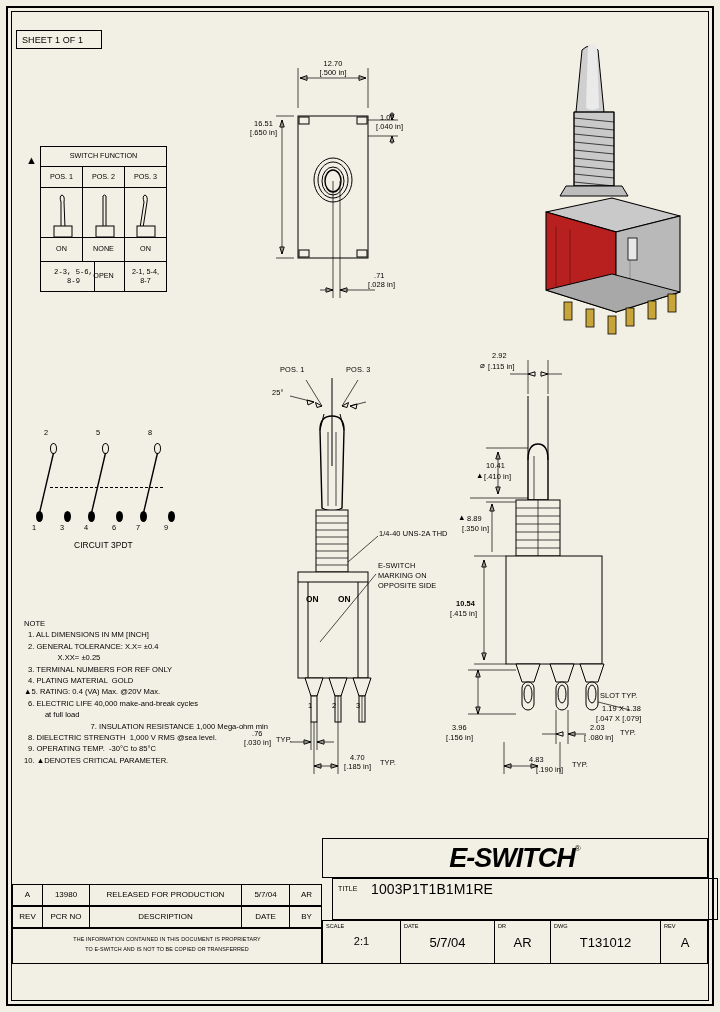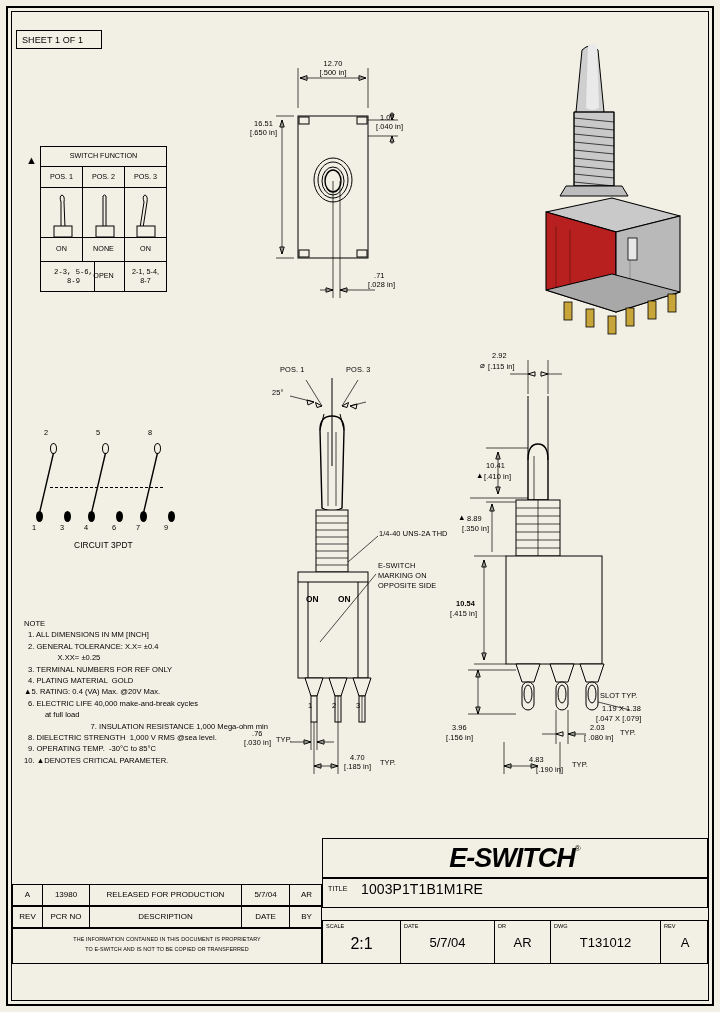--- a/index.html
+++ b/index.html
@@ -440,29 +440,29 @@
       <div class="t c" style="left:0;top:17px;width:100%;font-size:5.4px;">TO E-SWITCH AND IS NOT TO BE COPIED OR TRANSFERRED</div>
     </div>
 
     <div class="tbcell" style="left:310px;top:-36px;width:386px;height:40px;border-width:1.4px;">
       <div id="logo">
         <span class="lgtxt">E-SWITCH</span>
         <span style="font-size:8px;align-self:flex-start;margin-top:5px;">®</span>
       </div>
     </div>
 
-    <div class="tbcell" style="left:310px;top:4px;width:386px;height:30px;border-width:1.4px;padding-left:24px;">
+    <div class="tbcell" style="left:320px;top:4px;width:386px;height:42px;border-width:1.4px;padding-left:24px;">
       <div class="t" style="left:5px;top:6px;font-size:7px;">TITLE</div>
       <div class="t" style="left:38px;top:3px;font-size:14px;">1003P1T1B1M1RE</div>
     </div>
 
     <div class="tbcell" style="left:310px;top:46px;width:386px;height:44px;border-width:1.4px;">
       <div class="tbcell" style="left:0;top:0;width:78px;height:100%;border:none;border-right:1.4px solid #000;">
         <div class="tbl">SCALE</div>
-        <div class="tbv" style="font-size:16px;top:14px;">2:1</div>
+        <div class="tbv" style="font-size:11px;top:14px;">2:1</div>
       </div>
       <div class="tbcell" style="left:78px;top:0;width:94px;height:100%;border:none;border-right:1.4px solid #000;">
         <div class="tbl">DATE</div>
         <div class="tbv" style="font-size:13px;top:14px;">5/7/04</div>
       </div>
       <div class="tbcell" style="left:172px;top:0;width:56px;height:100%;border:none;border-right:1.4px solid #000;">
         <div class="tbl">DR</div>
         <div class="tbv" style="font-size:13px;top:14px;">AR</div>
       </div>
       <div class="tbcell" style="left:228px;top:0;width:110px;height:100%;border:none;border-right:1.4px solid #000;">

